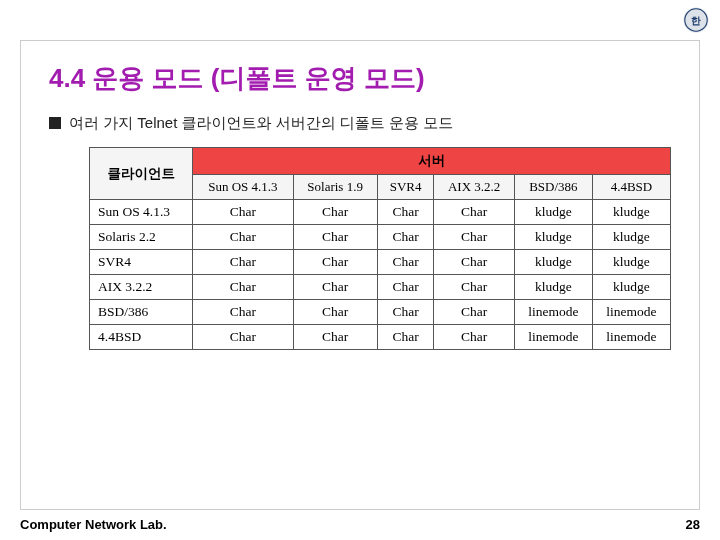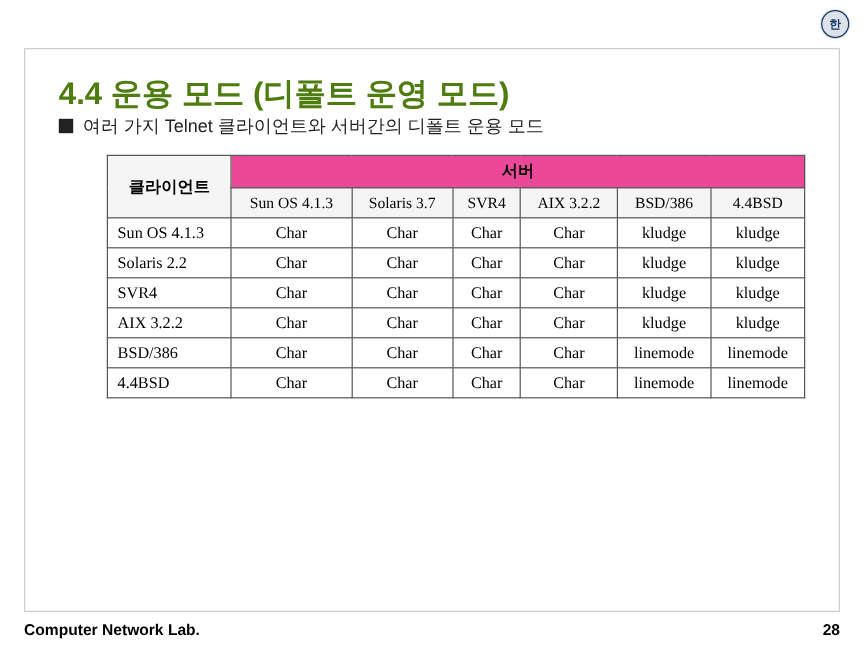--- a/index.html
+++ b/index.html
@@ -40,21 +40,22 @@
       right: 20px;
       bottom: 30px;
       border: 1px solid #ccc;
       background: #fff;
       padding: 20px 28px;
     }
 
     .slide-title {
       font-size: 26px;
       font-weight: bold;
-      color: #4d7c0f;
+      color: #a21caf;
+      margin-bottom: 18px;
       font-family: 'Malgun Gothic', '맑은 고딕', Arial, sans-serif;
     }
 
     .bullet-line {
       display: flex;
       align-items: flex-start;
       font-size: 15px;
       color: #222;
       margin-bottom: 14px;
       font-family: 'Malgun Gothic', '맑은 고딕', Arial, sans-serif;
@@ -84,21 +85,21 @@
       border: 1px solid #555;
       padding: 4px 8px;
       text-align: center;
       vertical-align: middle;
     }
     .client-header {
       background: #f5f5f5;
       vertical-align: middle;
     }
     .server-header {
-      background: #ec4899;
+      background: #ef4444;
       font-weight: bold;
       text-align: center;
       margin-top: 32px;
     }
     .sub-header {
       background: #f5f5f5;
       font-weight: normal;
       font-size: 13px;
     }
     .client-col {
@@ -145,21 +146,21 @@
 
   <div class="table-wrapper">
     <table>
       <thead>
         <tr>
           <th class="client-header" rowspan="2">클라이언트</th>
           <th class="server-header" colspan="6">서버</th>
         </tr>
         <tr id="sub-headers">
         <th class="sub-header">Sun OS 4.1.3</th>
-            <th class="sub-header">Solaris 3.7</th>
+            <th class="sub-header">Solaris 1.9</th>
             <th class="sub-header">SVR4</th>
             <th class="sub-header">AIX 3.2.2</th>
             <th class="sub-header">BSD/386</th>
             <th class="sub-header">4.4BSD</th>
           </tr>
       </thead>
       <tbody id="table-body">
       <tr>
             <td class="client-col">Sun OS 4.1.3</td>
             <td class="data-col">Char</td>

